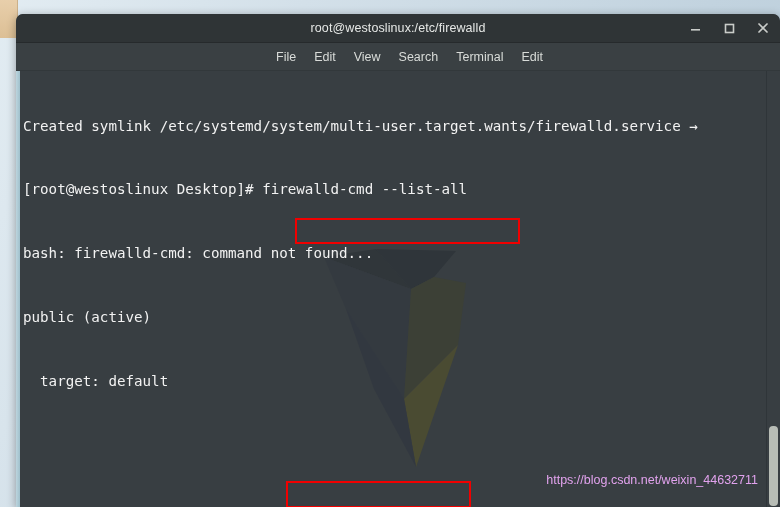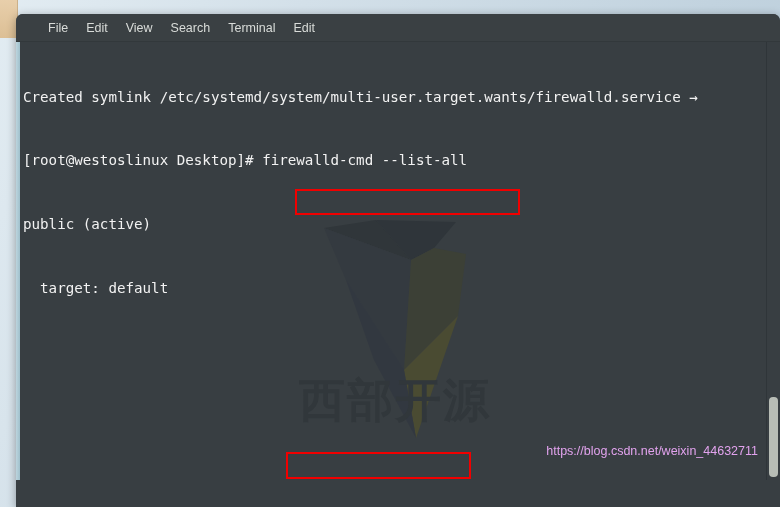--- a/index.html
+++ b/index.html
@@ -85,20 +85,21 @@
   .win-btn svg { display:block; }
 
   
   #menu-bar {
     height: 27px;
     background: #3a4043;
     display: flex;
     align-items: center;
     padding-left: 23px;
     border-bottom: 1px solid #32383b;
+    justify-content: center;
   }
   .menu-item {
     color: #d9dcd9;
     font-size: 12.5px;
     padding: 2px 9px;
     white-space: nowrap;
     cursor: default;
   }
 
   
@@ -193,20 +194,40 @@
 </style>
 </head>
 <body>
 
 <div id="desktop">
   <div id="desktop-icon"></div>
 </div>
 
 <div id="terminal-window">
 
+  <div id="title-bar">
+    <span id="window-title">root@westoslinux:/etc/firewalld</span>
+    <div id="window-controls">
+      <div class="win-btn">
+        <svg width="11" height="11" viewBox="0 0 11 11">
+            <rect x="1" y="6" width="9" height="1.6" fill="#c9ccc9"></rect>
+          </svg>
+      </div>
+      <div class="win-btn">
+        <svg width="11" height="11" viewBox="0 0 11 11">
+            <rect x="1.5" y="1.5" width="8" height="8" fill="none" stroke="#c9ccc9" stroke-width="1.6"></rect>
+          </svg>
+      </div>
+      <div class="win-btn">
+        <svg width="12" height="12" viewBox="0 0 12 12">
+            <path d="M2 2 L10 10 M10 2 L2 10" stroke="#c9ccc9" stroke-width="1.7" stroke-linecap="round"></path>
+          </svg>
+      </div>
+    </div>
+  </div>
 
   <div id="menu-bar">
     <div class="menu-item">File</div>
     <div class="menu-item">Edit</div>
     <div class="menu-item">View</div>
     <div class="menu-item">Search</div>
     <div class="menu-item">Terminal</div>
     <div class="menu-item">Edit</div>
   </div>
 
@@ -216,25 +237,25 @@
 
     <svg id="watermark-logo" viewBox="0 0 200 220">
       <path d="M60 0 L95 40 L8 8 Z" fill="#30363a"></path>
       <path d="M95 40 L60 0 L140 2 L118 28 Z" fill="#2f353a"></path>
       <path d="M8 8 L95 40 L88 150 L30 60 Z" fill="#343a40"></path>
       <path d="M95 40 L118 28 L150 34 L142 96 L88 150 Z" fill="#3c4036"></path>
       <path d="M88 150 L142 96 L100 218 Z" fill="#4a4b32"></path>
       <path d="M30 60 L88 150 L100 218 L58 140 Z" fill="#323840"></path>
     </svg>
 
-    <div id="watermark-cn">西部开源</div>
 
     <div id="console">
       <div class="line">Created symlink /etc/systemd/system/multi-user.target.wants/firewalld.service →</div>
       <div class="line">[root@westoslinux Desktop]# firewalld-cmd --list-all</div>
+      <div class="line">bash: firewalld-cmd: command not found...</div>
       <div class="line">public (active)</div>
       <div class="line">  target: default</div>
       
       
       
       
       
       
       
       

